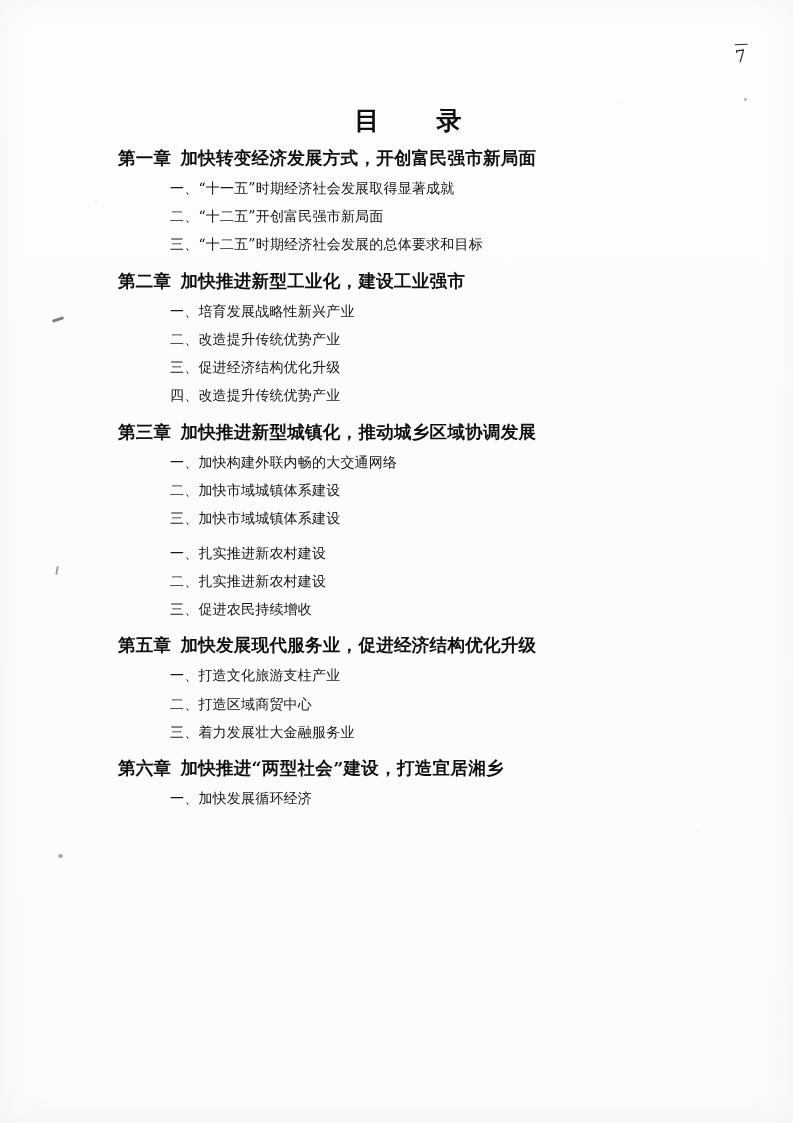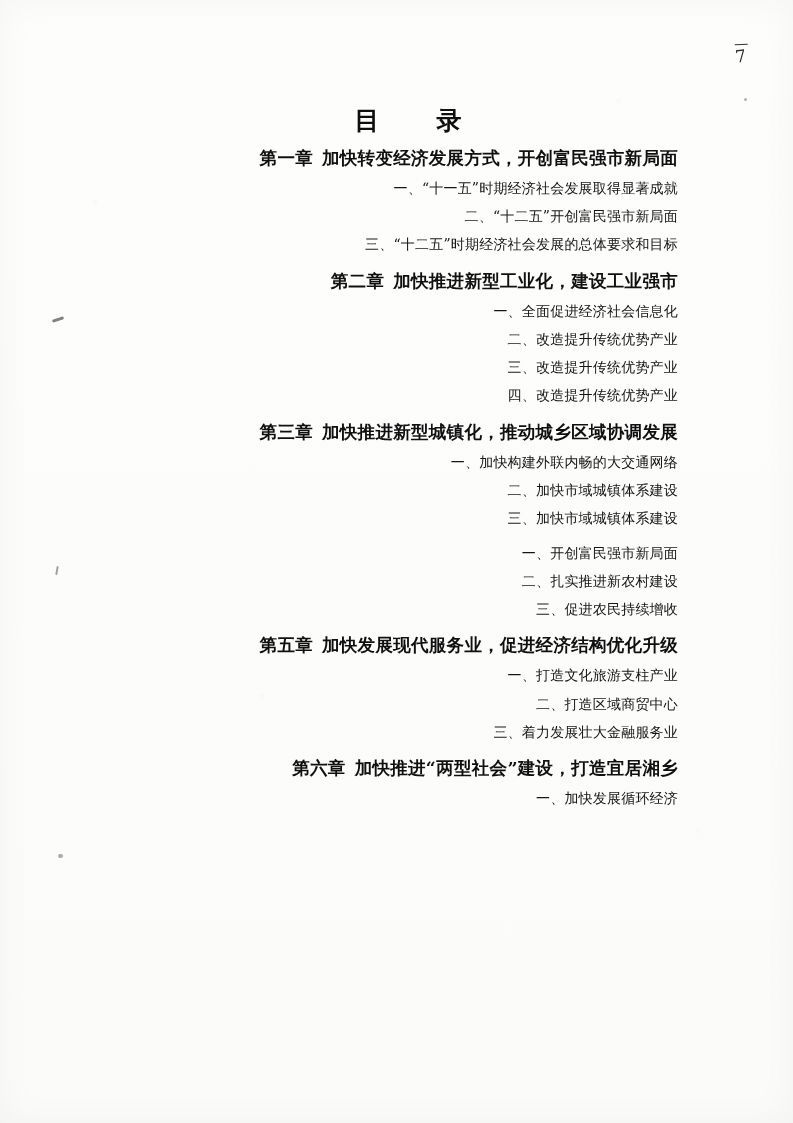--- a/index.html
+++ b/index.html
@@ -56,21 +56,20 @@
     text-indent: 16px;
     color: #0f0f0f;
     font-family: "DejaVu Serif", "Liberation Serif", serif;
     padding-left: 23px;
   }
   .toc {
     position: absolute;
     top: 146px;
     left: 118px;
     width: 560px;
-    text-align: right;
   }
   .chapter {
     font-size: 17.5px;
     font-weight: bold;
     color: #101010;
     margin: 0 0 7px 0;
     line-height: 1.42;
     letter-spacing: 0.3px;
     white-space: nowrap;
   }
@@ -158,37 +157,37 @@
       </div>
       <div class="section">一、“十一五”时期经济社会发展取得显著成就</div>
       <div class="section">二、“十二五”开创富民强市新局面</div>
       <div class="section">三、“十二五”时期经济社会发展的总体要求和目标</div>
     </div>
 
     <div class="group">
       <div class="chapter">
         <span class="ch-label">第二章</span><span>加快推进新型工业化，建设工业强市</span>
       </div>
-      <div class="section">一、全面促进经济社会信息化</div>
+      <div class="section">一、培育发展战略性新兴产业</div>
       <div class="section">二、改造提升传统优势产业</div>
-      <div class="section">三、改造提升传统优势产业</div>
+      <div class="section">三、促进经济结构优化升级</div>
       <div class="section">四、改造提升传统优势产业</div>
     </div>
 
     <div class="group">
       <div class="chapter">
         <span class="ch-label">第三章</span><span>加快推进新型城镇化，推动城乡区域协调发展</span>
       </div>
       <div class="section">一、加快构建外联内畅的大交通网络</div>
       <div class="section">二、加快市域城镇体系建设</div>
       <div class="section">三、加快市域城镇体系建设</div>
     </div>
 
     <div class="group">
-      <div class="section">一、开创富民强市新局面</div>
+      <div class="section">一、扎实推进新农村建设</div>
       <div class="section">二、扎实推进新农村建设</div>
       <div class="section">三、促进农民持续增收</div>
     </div>
 
     <div class="group">
       <div class="chapter">
         <span class="ch-label">第五章</span><span>加快发展现代服务业，促进经济结构优化升级</span>
       </div>
       <div class="section">一、打造文化旅游支柱产业</div>
       <div class="section">二、打造区域商贸中心</div>

